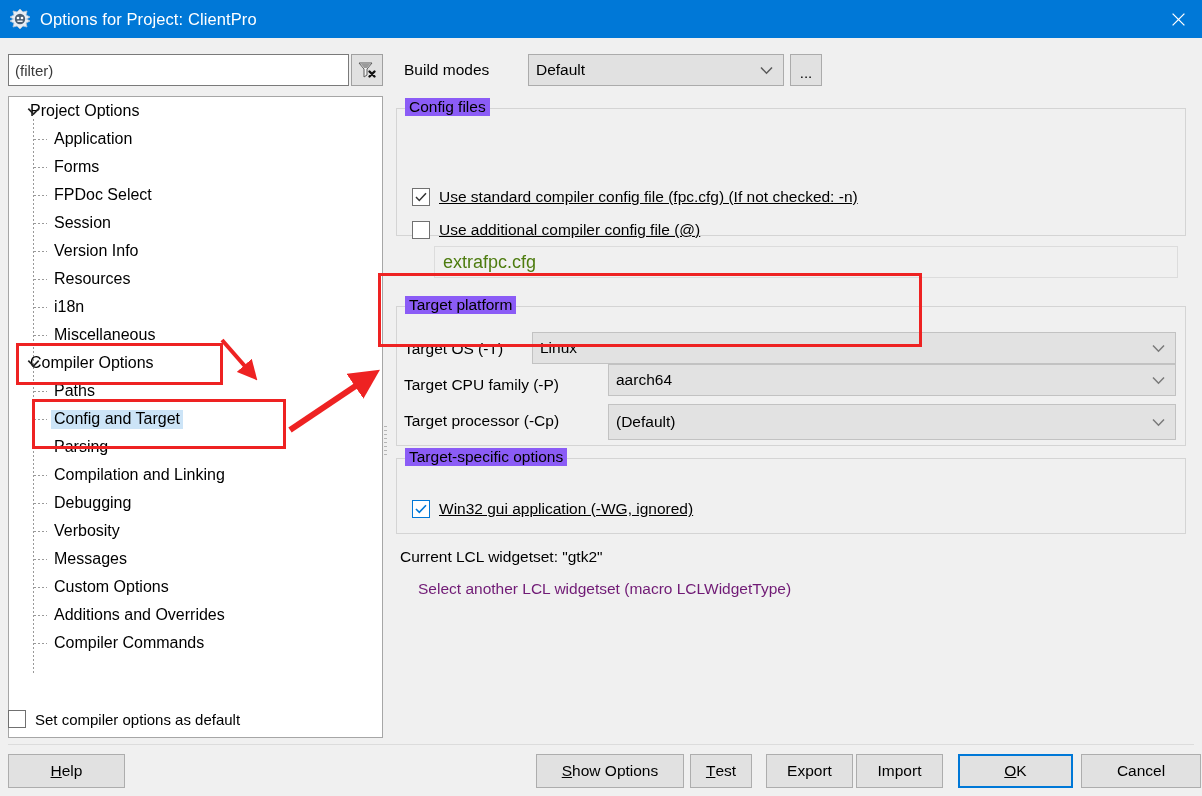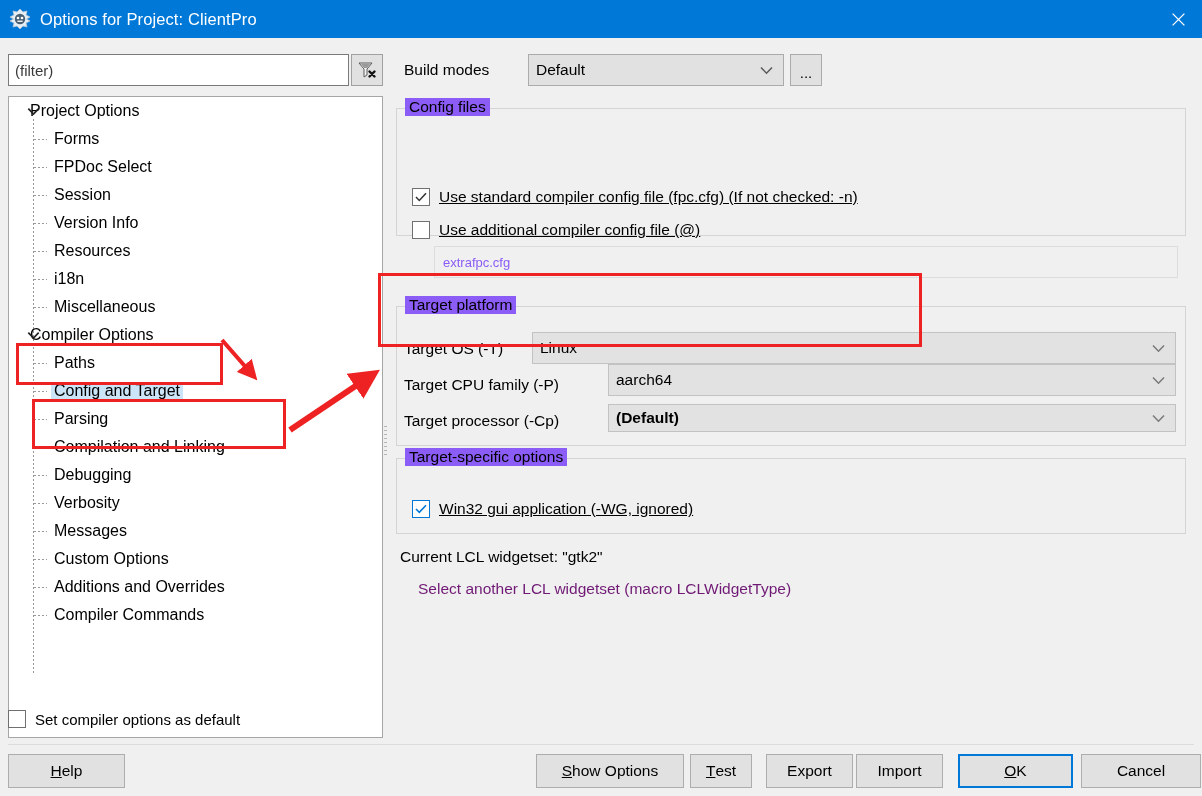--- a/index.html
+++ b/index.html
@@ -194,22 +194,22 @@
   }
   .cbox.blue { border-color: #0078d7; }
   .cbrow .cblabel { font-size: 15.5px; text-decoration: underline; }
 
   .textbox-disabled {
     position: absolute;
     box-sizing: border-box;
     border: 1px solid #dcdcdc;
     background: #f0f0f0;
     display: flex; align-items: center;
-    font-size: 13px;
-    color: #8b5cf6;
+    font-size: 18px;
+    color: #4d7c0f;
     padding-left: 8px;
   }
 
   .row-label {
     position: absolute;
     font-size: 15.5px;
     white-space: nowrap;
   }
   .combo-disabled {
     position: absolute;
@@ -325,20 +325,24 @@
         <div class="tree-row" style="padding-left: 18px;">
           <span class="expander" style="left: 16px;">
             <svg width="13" height="9" viewBox="0 0 13 9">
               <path d="M1.3 1.6 L6.5 7 L11.7 1.6" stroke="#222" stroke-width="1.7" fill="none"></path>
             </svg>
           </span>
           <span class="tree-label">Project Options</span>
         </div>
         <div class="tree-row" style="padding-left: 42px;">
           <span class="hline" style="left: 25px; top: 14px; width: 13px;"></span>
+          <span class="tree-label">Application</span>
+        </div>
+        <div class="tree-row" style="padding-left: 42px;">
+          <span class="hline" style="left: 25px; top: 14px; width: 13px;"></span>
           <span class="tree-label">Forms</span>
         </div>
         <div class="tree-row" style="padding-left: 42px;">
           <span class="hline" style="left: 25px; top: 14px; width: 13px;"></span>
           <span class="tree-label">FPDoc Select</span>
         </div>
         <div class="tree-row" style="padding-left: 42px;">
           <span class="hline" style="left: 25px; top: 14px; width: 13px;"></span>
           <span class="tree-label">Session</span>
         </div>
@@ -455,21 +459,21 @@
     <span class="row-label" style="left:12px; top:280px;">Target CPU family (-P)</span>
     <div class="combo-disabled" style="left:216px; top:268px; width:568px; height:32px;">
       <span class="cval">aarch64</span>
       <span class="combo-arrow">
         <svg width="13" height="9" viewBox="0 0 13 9">
             <path d="M1 1.5 L6.5 7.2 L12 1.5" stroke="#7a7a7a" stroke-width="1.5" fill="none"></path>
           </svg>
       </span>
     </div>
     <span class="row-label" style="left:12px; top:316px;">Target processor (-Cp)</span>
-    <div class="combo-disabled" style="left:216px; top:308px; width:568px; height:28px;font-weight:bold;">
+    <div class="combo-disabled" style="left:216px; top:308px; width:568px; height:36px;">
       <span class="cval">(Default)</span>
       <span class="combo-arrow">
         <svg width="13" height="9" viewBox="0 0 13 9">
             <path d="M1 1.5 L6.5 7.2 L12 1.5" stroke="#7a7a7a" stroke-width="1.5" fill="none"></path>
           </svg>
       </span>
     </div>
 
     <div class="groupbox" style="left:4px; top:362px; width:790px; height:76px;">
       <span class="group-caption">Target-specific options</span>

